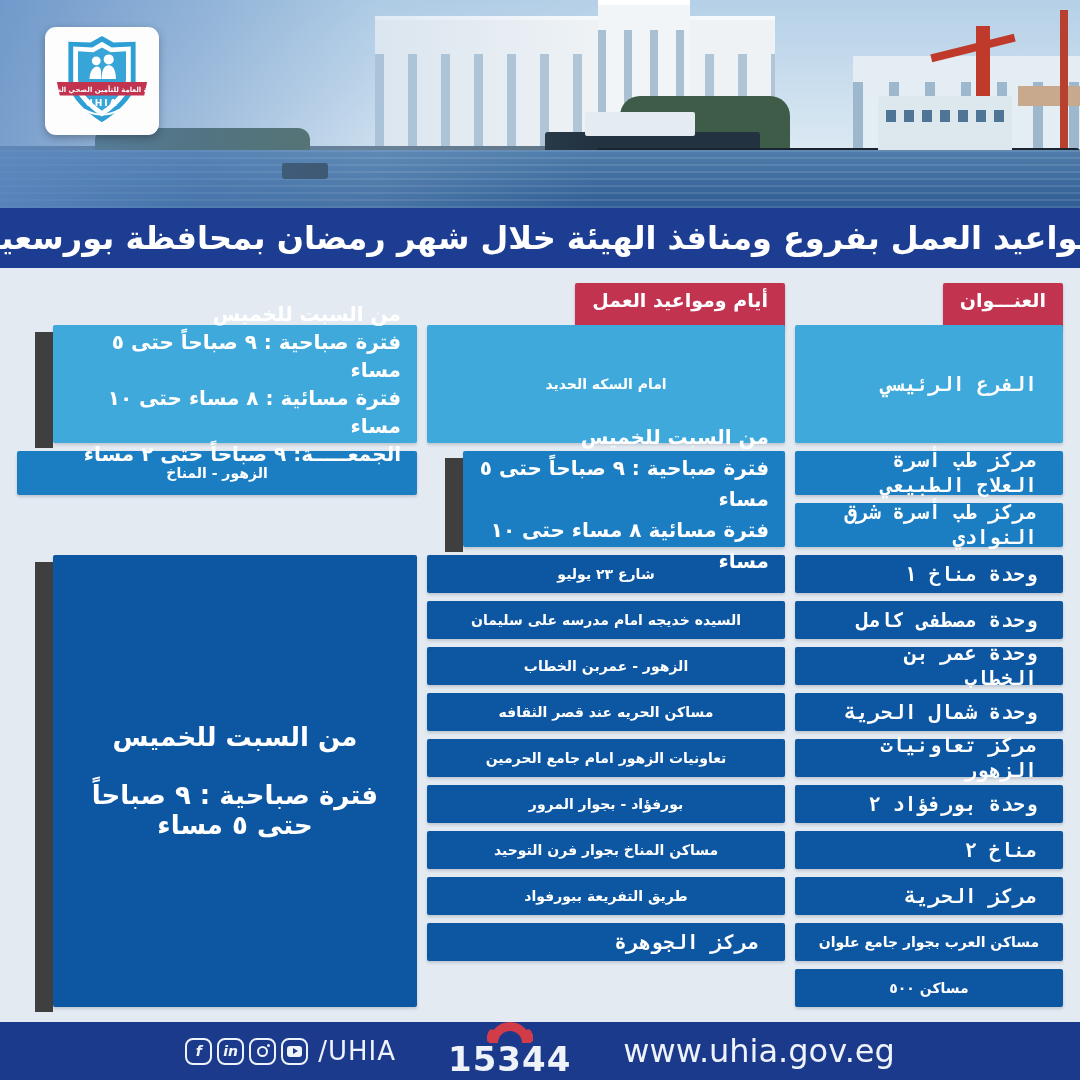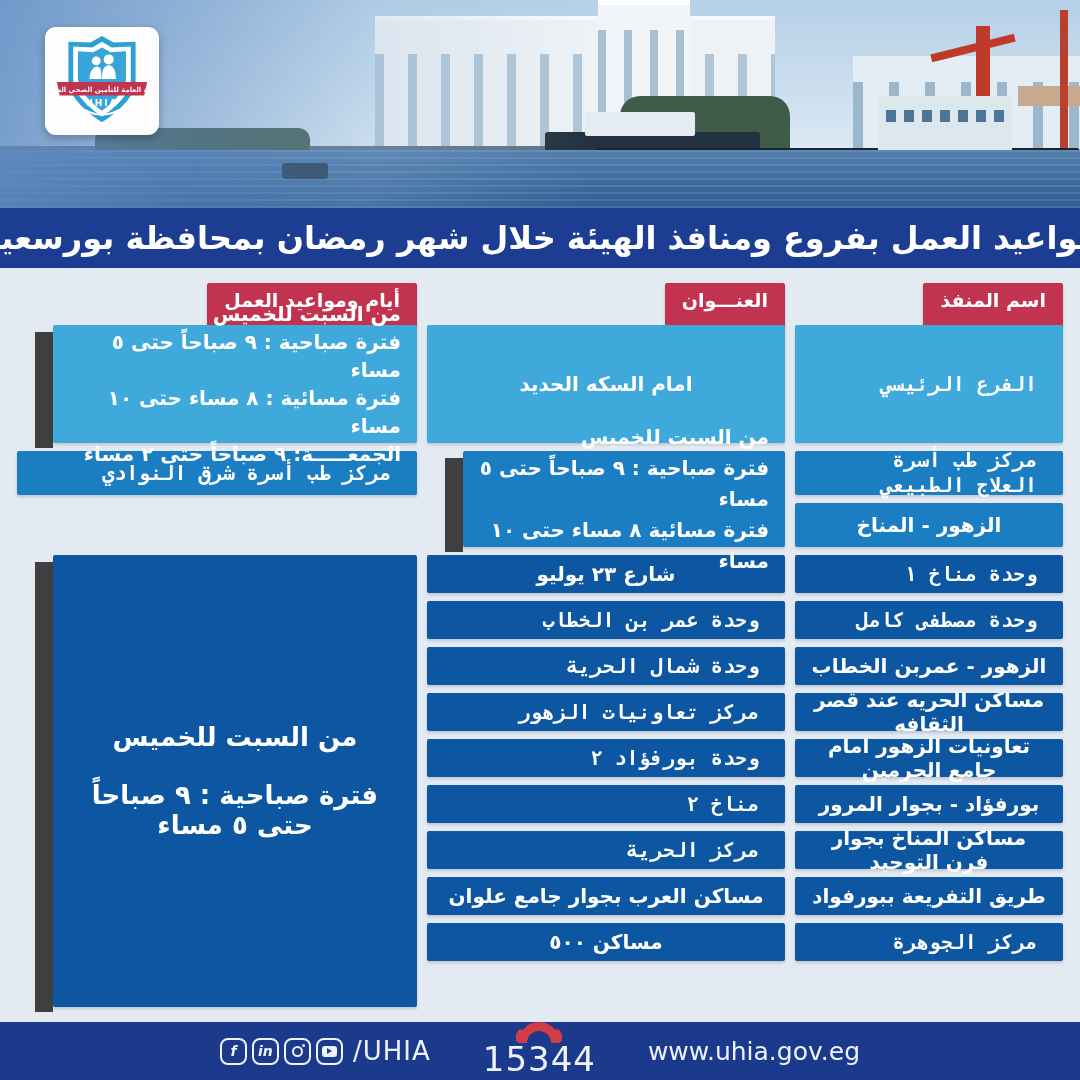--- a/index.html
+++ b/index.html
@@ -64,21 +64,21 @@
   .group{margin-top:8px;row-gap:8px;}
   .g1{grid-template-rows:118px;}
   .g2{grid-template-rows:44px 44px;}
   .g3{grid-template-rows:repeat(10,38px);}
   .cell{color:#fff;font-weight:bold;display:flex;align-items:center;border-radius:2px;
     box-shadow:0 2px 3px rgba(30,40,60,.18);}
   .g1 .cell{background:var(--group1-cell);}
   .g2 .cell{background:var(--group2-cell);}
   .g3 .cell{background:var(--group3-cell);}
   .name{padding:0 26px;font-size:20px;justify-content:flex-start;font-family:Liberation Mono, monospace;}
-  .addr{padding:9px 14px;font-size:20px;justify-content:center;text-align:center;}
+  .addr{padding:9px 14px;font-size:14px;justify-content:center;text-align:center;}
   .sched{position:relative;margin-left:36px;flex-direction:column;justify-content:center;
     align-items:stretch;text-align:right;padding:0 16px;}
   .sched::before{content:"";position:absolute;left:-18px;top:7px;bottom:-5px;width:18px;background:var(--side-bar);}
   .g1 .sched .sline{font-size:20px;line-height:28px;}
   .g2 .sched{grid-row:span 2;}
   .g2 .sched .sline{font-size:20px;line-height:31px;}
   .g3 .sched{grid-row:span 10;align-items:center;text-align:center;gap:28px;}
   .g3 .sched .sline{font-size:26px;}
 
   
@@ -93,22 +93,22 @@
   .yt-play{position:absolute;width:0;height:0;border-left:5px solid var(--footer-bar);
     border-top:3.5px solid transparent;border-bottom:3.5px solid transparent;margin-left:1px;}
   .handle{font-size:26px;font-weight:normal;margin-left:5px;letter-spacing:1px;}
   .hotline{display:flex;flex-direction:column;align-items:center;margin-top:-6px;}
   .handset{position:relative;width:46px;height:23px;overflow:hidden;margin-bottom:-1px;}
   .handset .arc{position:absolute;top:2px;left:2px;width:42px;height:42px;border-radius:50%;
     border:9px solid var(--hotline-red);}
   .handset .cap{position:absolute;bottom:0;width:11px;height:13px;background:var(--hotline-red);border-radius:3px;}
   .handset .cap.l{left:0;transform:rotate(24deg);}
   .handset .cap.r{right:0;transform:rotate(-24deg);}
-  .hotline-num{font-size:34px;font-weight:normal;letter-spacing:1px;line-height:1;}
-  .website{font-size:25px;}
+  .hotline-num{font-size:34px;font-weight:bold;letter-spacing:1px;line-height:1;}
+  .website{font-size:32px;}
 </style>
 </head>
 <body>
 
 <div class="page">
 
   <div class="banner">
     <div class="bld bld1">
         <div class="win"></div>
       </div>
@@ -152,21 +152,20 @@
     </div>
   </div>
 
   <div class="title-bar">
     <div class="title">مواعيد العمل بفروع ومنافذ الهيئة خلال شهر رمضان بمحافظة بورسعيد</div>
   </div>
 
   <div class="content">
 
     <div class="chips-row">
-      <div class="chip">اسم المنفذ</div>
       <div class="chip">العنـــوان</div>
       <div class="chip">أيام ومواعيد العمل</div>
     </div>
 
     <div class="group g1">
       <div class="cell name">الفرع الرئيسي</div>
       <div class="cell addr">امام السكه الحديد</div>
       <div class="cell sched">
         <div class="sline">من السبت للخميس</div>
         <div class="sline">فترة صباحية : ٩ صباحاً حتى ٥ مساء</div>
@@ -175,32 +174,33 @@
       </div>
     </div>
 
     <div class="group g2">
       <div class="cell name">مركز طب أسرة العلاج الطبيعي</div>
       <div class="cell sched">
         <div class="sline">من السبت للخميس</div>
         <div class="sline">فترة صباحية : ٩ صباحاً حتى ٥ مساء</div>
         <div class="sline">فترة مسائية ٨ مساء حتى ١٠ مساء</div>
       </div>
+      <div class="cell addr">الزهور - المناخ</div>
       <div class="cell name">مركز طب أسرة شرق النوادي</div>
-      <div class="cell addr">الزهور - المناخ</div>
     </div>
 
     <div class="group g3">
       <div class="cell name">وحدة مناخ ١</div>
       <div class="cell addr">شارع ٢٣ يوليو</div>
       <div class="cell sched">
         <div class="sline">من السبت للخميس</div>
         <div class="sline">فترة صباحية : ٩ صباحاً حتى ٥ مساء</div>
       </div>
       <div class="cell name">وحدة مصطفى كامل</div>
+      <div class="cell addr">السيده خديجه امام مدرسه على سليمان</div>
       <div class="cell name">وحدة عمر بن الخطاب</div>
       <div class="cell addr">الزهور - عمربن الخطاب</div>
       <div class="cell name">وحدة شمال الحرية</div>
       <div class="cell addr">مساكن الحريه عند قصر الثقافه</div>
       <div class="cell name">مركز تعاونيات الزهور</div>
       <div class="cell addr">تعاونيات الزهور امام جامع الحرمين</div>
       <div class="cell name">وحدة بورفؤاد ٢</div>
       <div class="cell addr">بورفؤاد - بجوار المرور</div>
       <div class="cell name">مناخ ٢</div>
       <div class="cell addr">مساكن المناخ بجوار فرن التوحيد</div>

